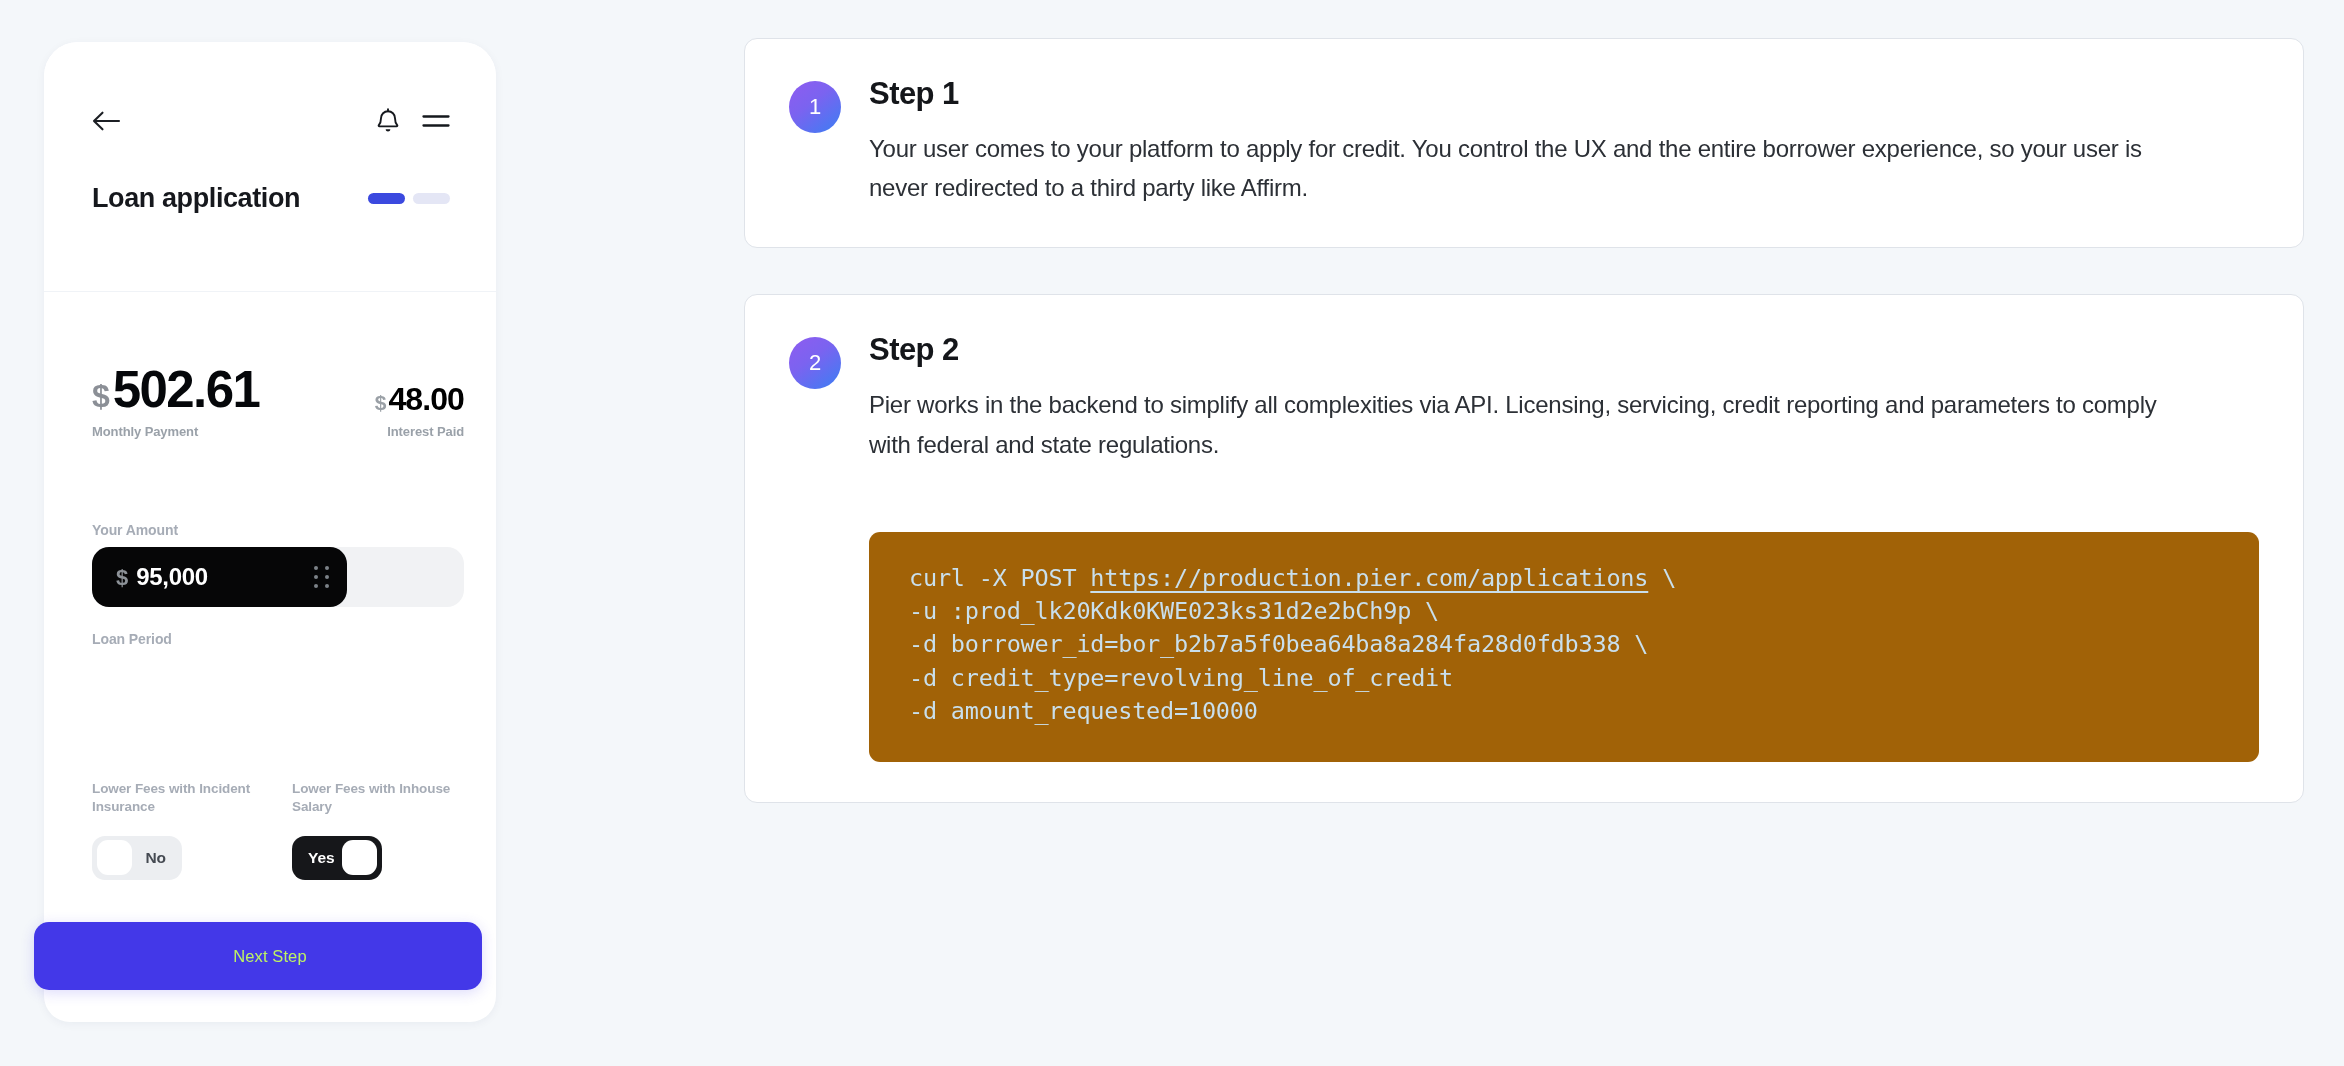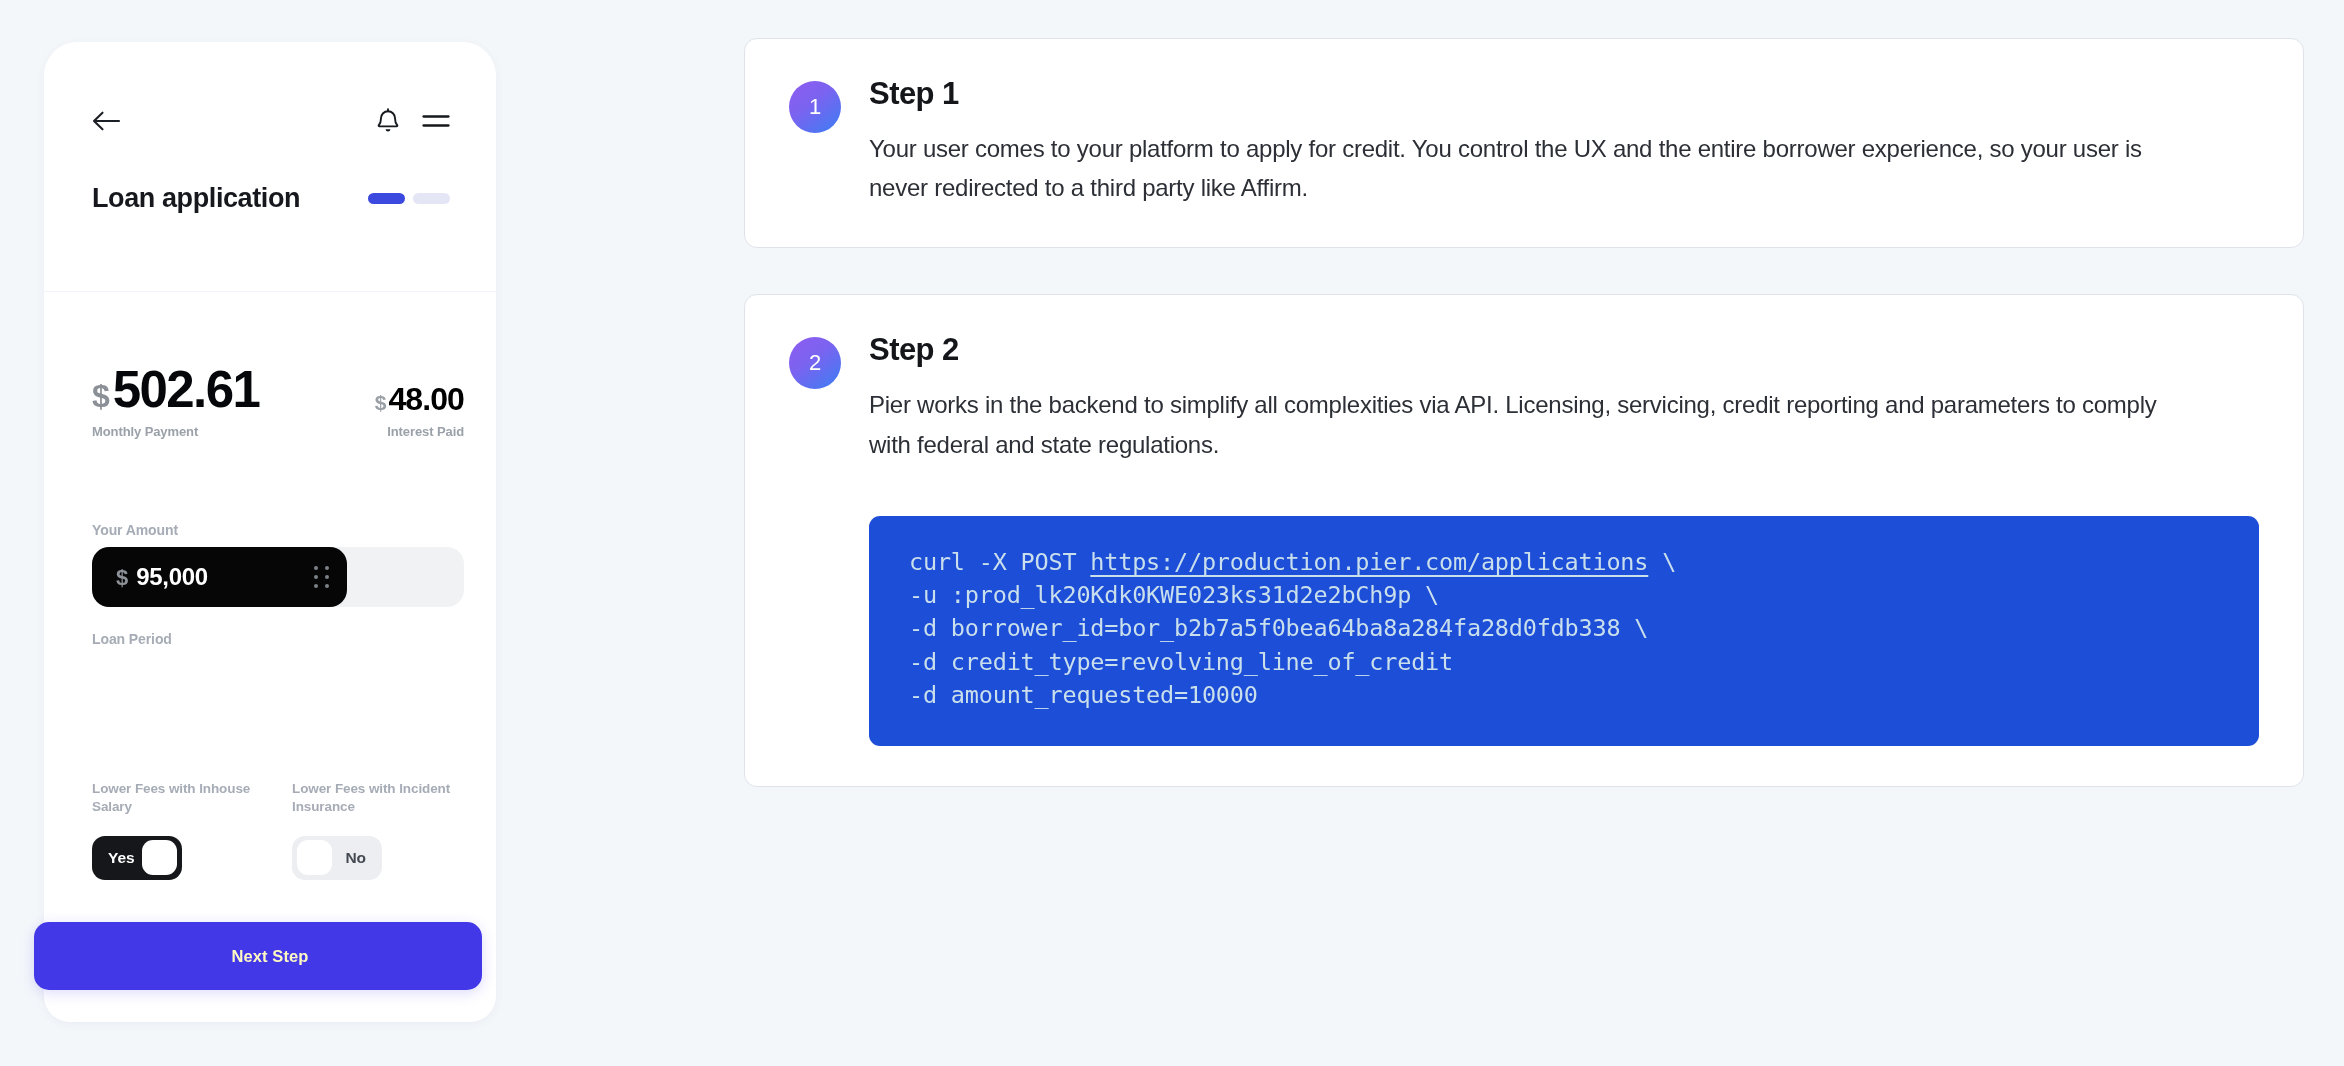--- a/index.html
+++ b/index.html
@@ -281,23 +281,23 @@
     background: #4338e8;
     border-radius: 15px;
     display: flex;
     align-items: center;
     justify-content: center;
     border: none;
     cursor: pointer;
     box-shadow: 0 3px 14px rgba(67,56,232,0.18);
   }
   .next-step span {
-    color: #fef9c3;
+    color: #bef264;
     font-size: 16.5px;
-    font-weight: 700;
+    font-weight: 400;
     letter-spacing: 0.1px;
     padding-left: 24px;
   }
 
   
   .steps {
     position: absolute;
     left: 744px;
     top: 38px;
     width: 1560px;
@@ -346,22 +346,22 @@
     font-size: 24px;
     font-weight: 400;
     color: #2c3036;
     line-height: 1.63;
     letter-spacing: -0.25px;
     max-width: 1330px;
   }
 
   
   .code-block {
-    margin-top: 52px;
-    background: #1d4ed8;
+    margin-top: 68px;
+    background: #a16207;
     border-radius: 11px;
     padding: 30px 20px 34px 40px;
     overflow: hidden;
   }
 
   .code-line {
     font-family: "DejaVu Sans Mono", "Liberation Mono", monospace;
     font-size: 23.5px;
     line-height: 1.42;
     color: #c9dfec;
@@ -449,34 +449,34 @@
               <span></span>
               <span></span>
           </div>
         </div>
       </div>
 
       <div class="field-label" style="left:48px; top:589px;">Loan Period</div>
 
       <div class="toggle-group">
         <div class="toggle-col">
+          <div class="toggle-label">Lower Fees with Incident Insurance</div>
+          <div class="switch off">
+            <span class="switch-text">No</span>
+            <span class="knob"></span>
+          </div>
+        </div>
+
+        <div class="toggle-col">
           <div class="toggle-label">Lower Fees with Inhouse Salary</div>
           <div class="switch on">
             <span class="switch-text">Yes</span>
             <span class="knob"></span>
           </div>
         </div>
-
-        <div class="toggle-col">
-          <div class="toggle-label">Lower Fees with Incident Insurance</div>
-          <div class="switch off">
-            <span class="switch-text">No</span>
-            <span class="knob"></span>
-          </div>
-        </div>
       </div>
     </div>
 
     <button class="next-step">
       <span>Next Step</span>
     </button>
   </div>
 
   <div class="steps">
 

